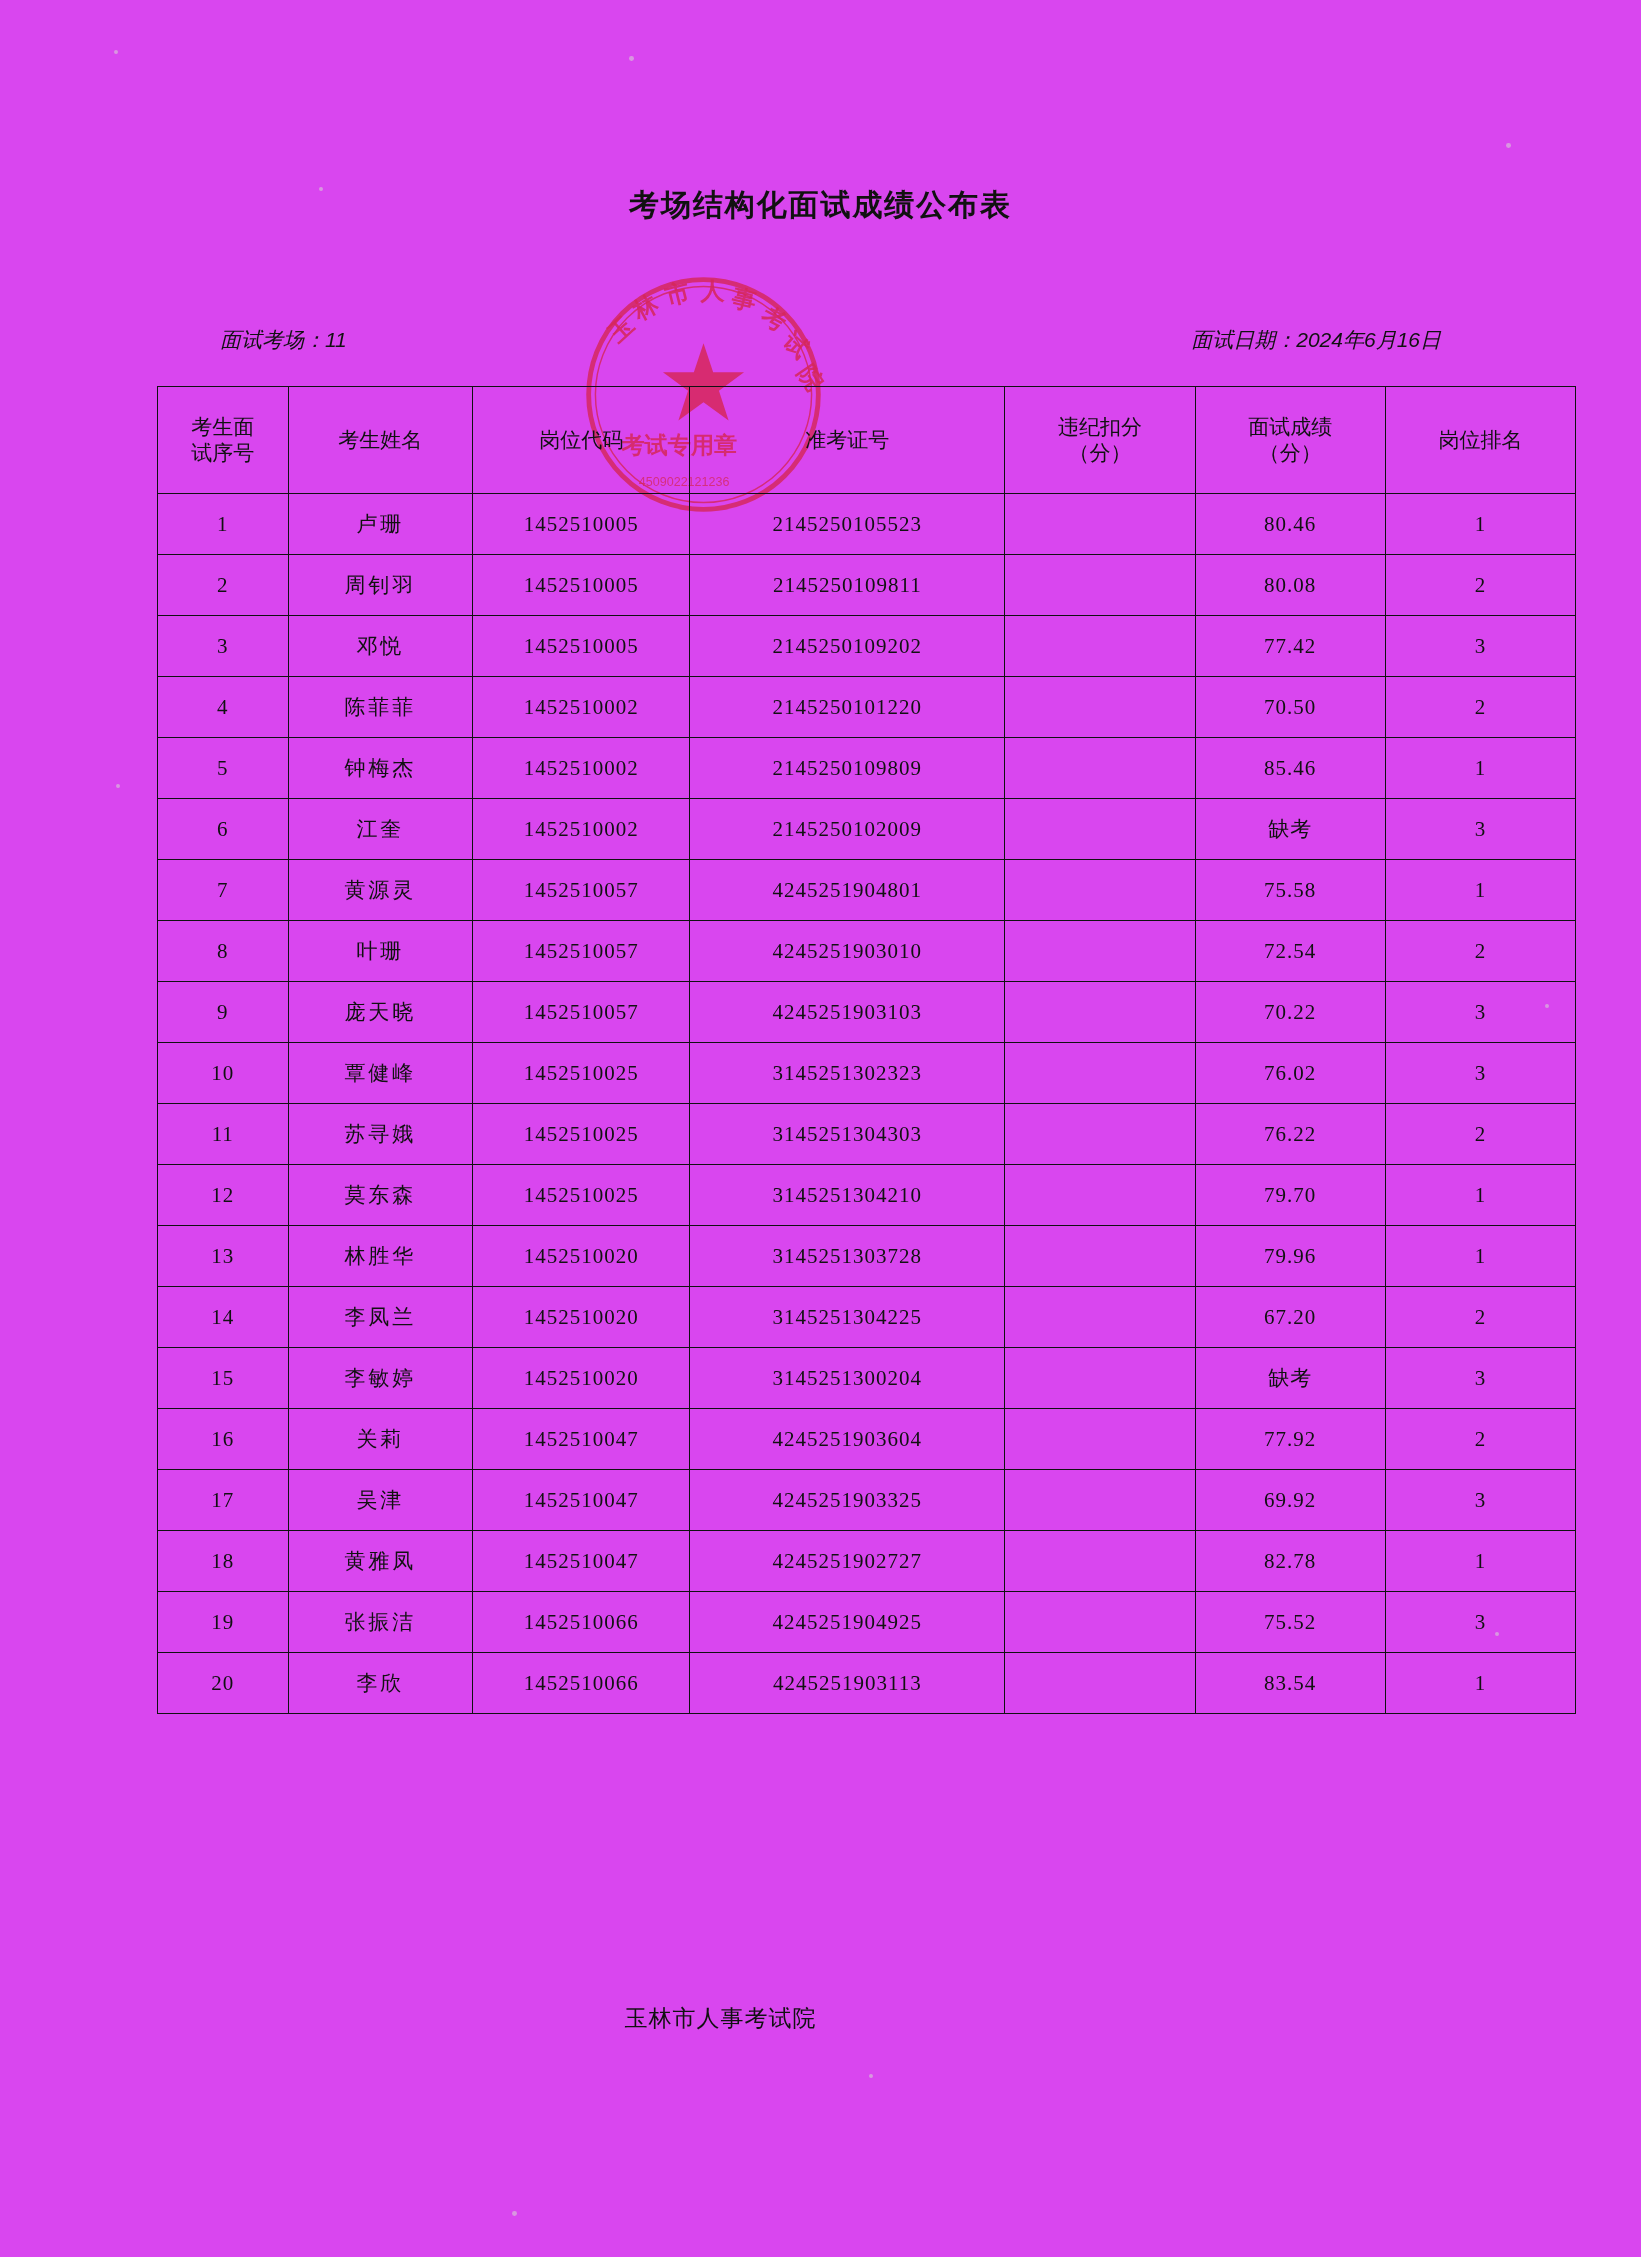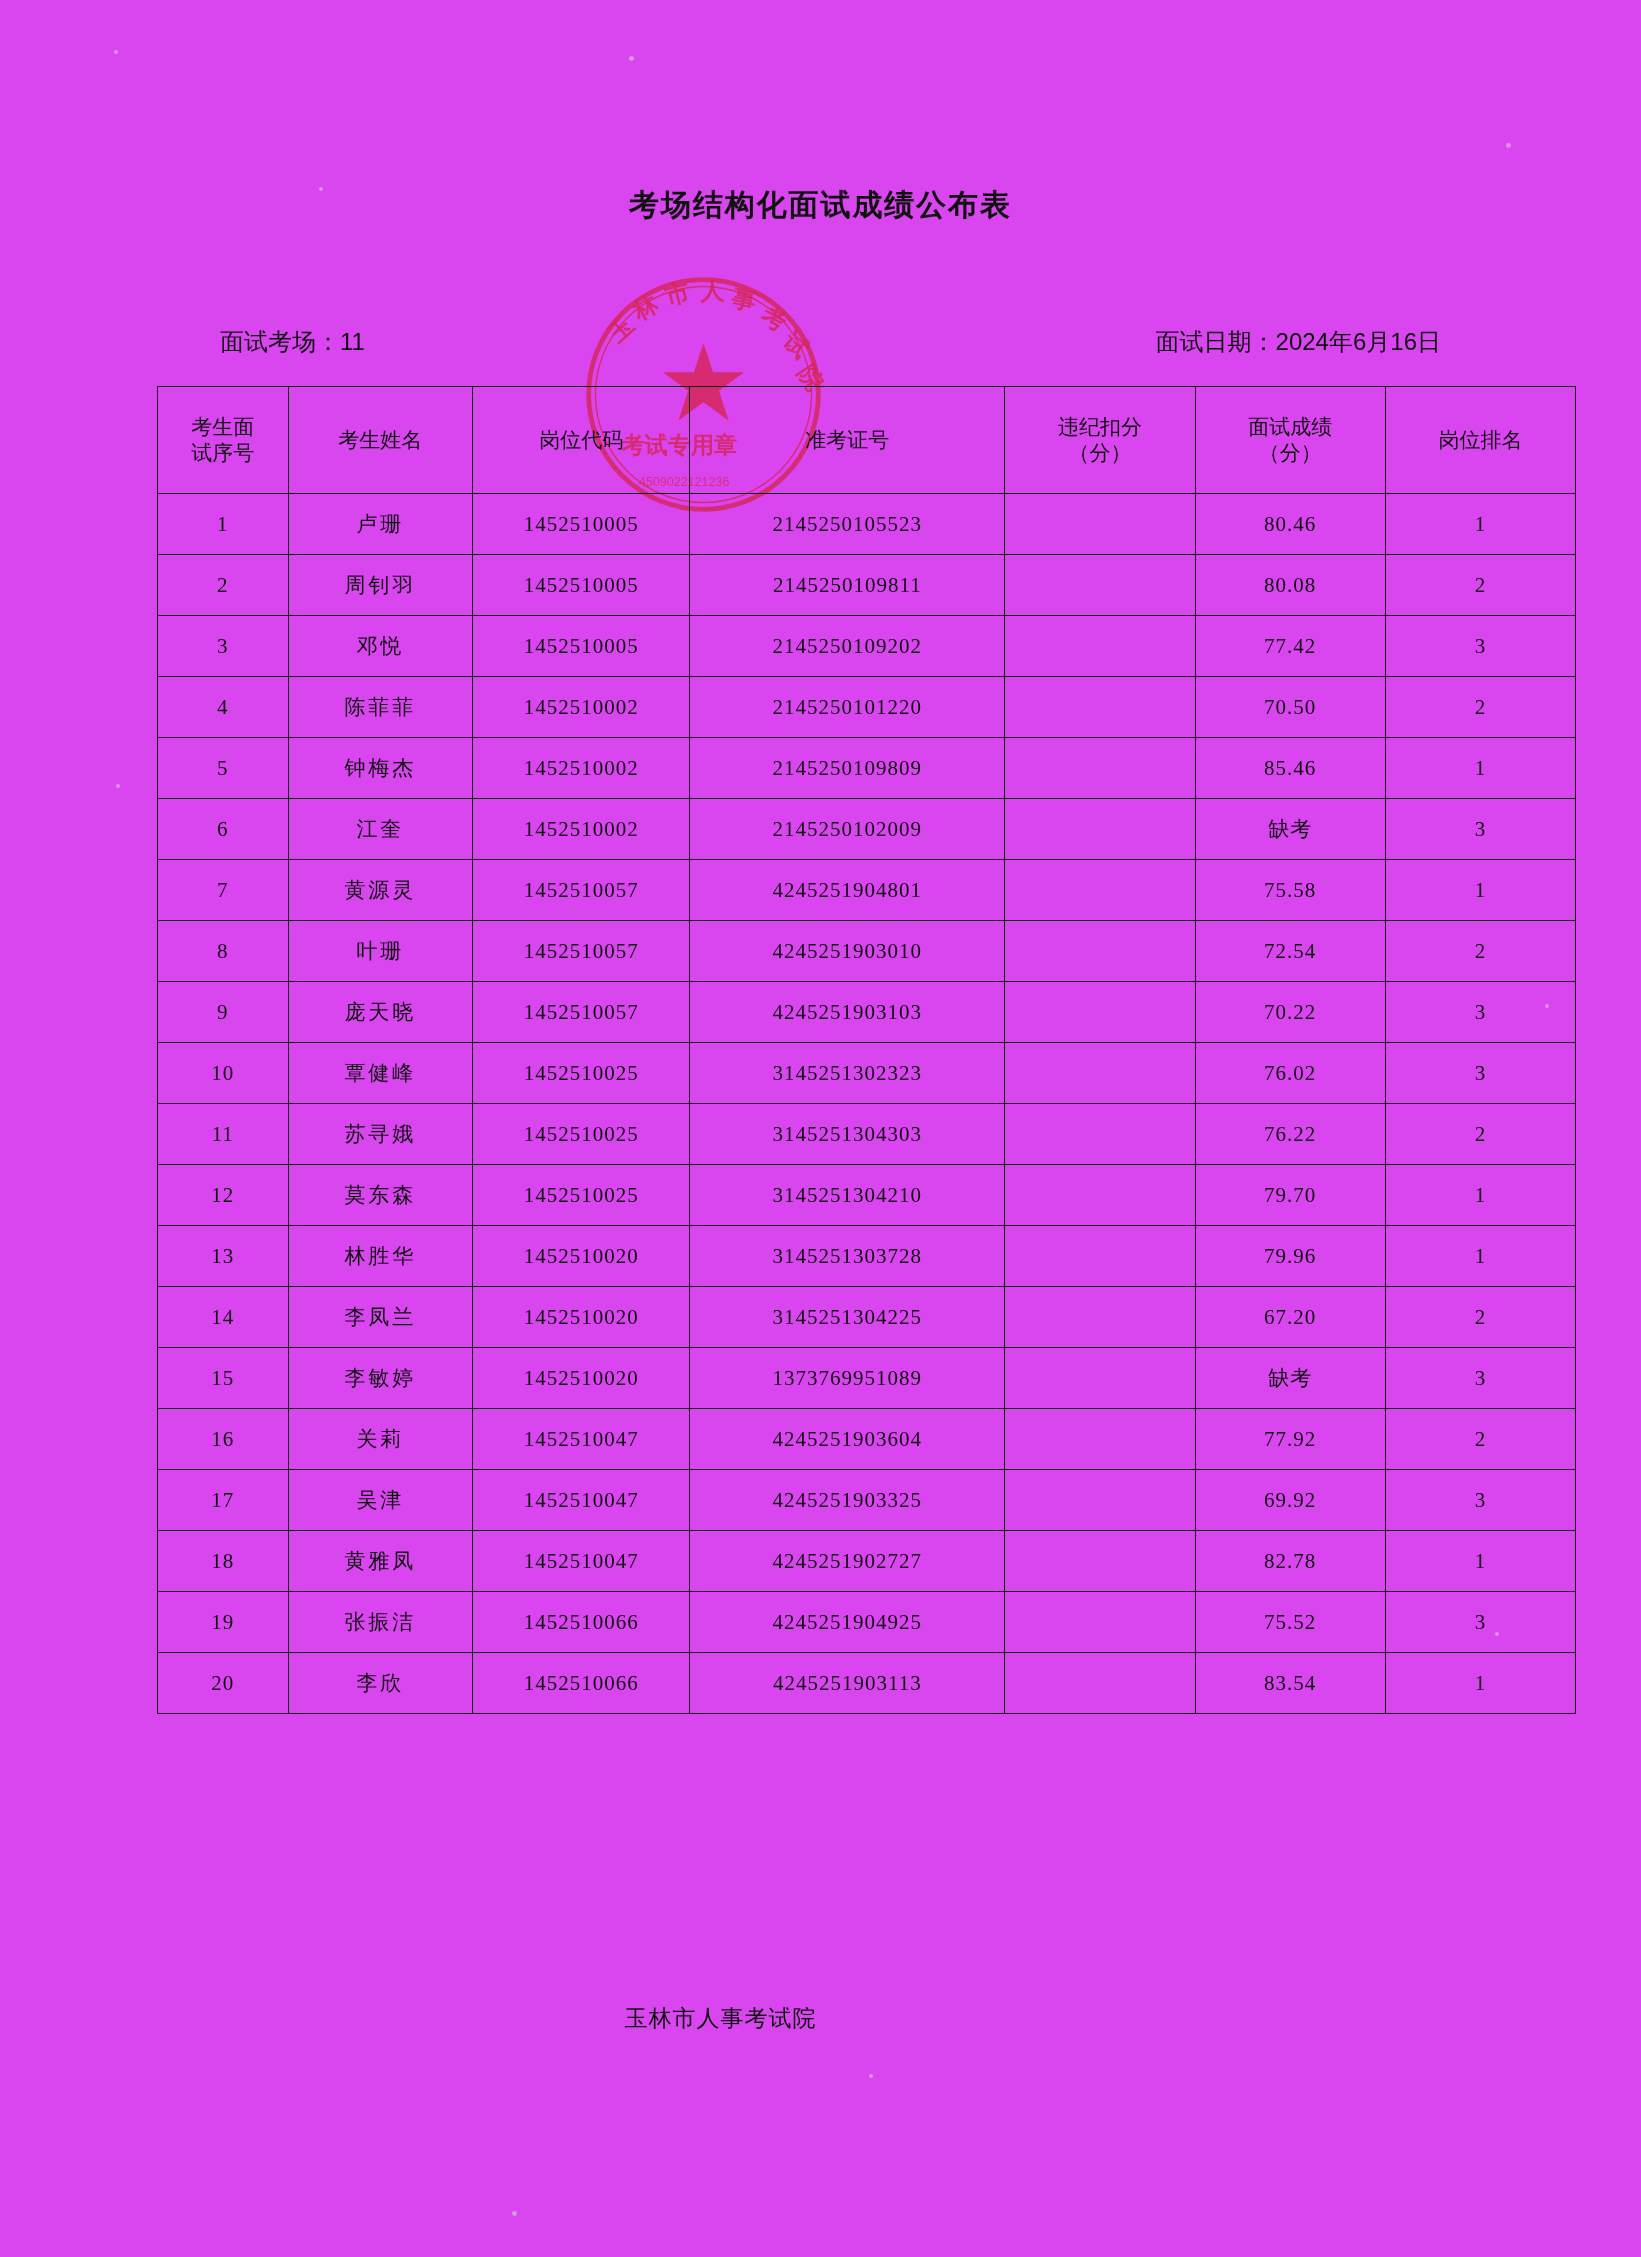--- a/index.html
+++ b/index.html
@@ -39,22 +39,23 @@
     font-weight: bold;
     letter-spacing: 1.9px;
     font-family: "Liberation Sans", sans-serif;
   }
   .meta-row {
     position: absolute;
     top: 326px;
     left: 220px;
     width: 1221px;
     height: 33px;
-    font-size: 24px;
-    font-family: "Liberation Sans", sans-serif;
+    font-size: 21px;
+    font-family: "Liberation Sans", sans-serif;
+    font-style: italic;
   }
   .meta-left {
     position: absolute;
     left: 0;
     top: 0;
     white-space: nowrap;
   }
   .meta-right {
     position: absolute;
     right: 0;
@@ -324,21 +325,21 @@
         <td class="num">1452510020</td>
         <td class="num">3145251304225</td>
         <td class="num"></td>
         <td class="score">67.20</td>
         <td class="num">2</td>
       </tr>
       <tr>
         <td class="num">15</td>
         <td class="name">李敏婷</td>
         <td class="num">1452510020</td>
-        <td class="num">1373769951089</td>
+        <td class="num">3145251300204</td>
         <td class="num"></td>
         <td class="score">缺考</td>
         <td class="num">3</td>
       </tr>
       <tr>
         <td class="num">16</td>
         <td class="name">关莉</td>
         <td class="num">1452510047</td>
         <td class="num">4245251903604</td>
         <td class="num"></td>

